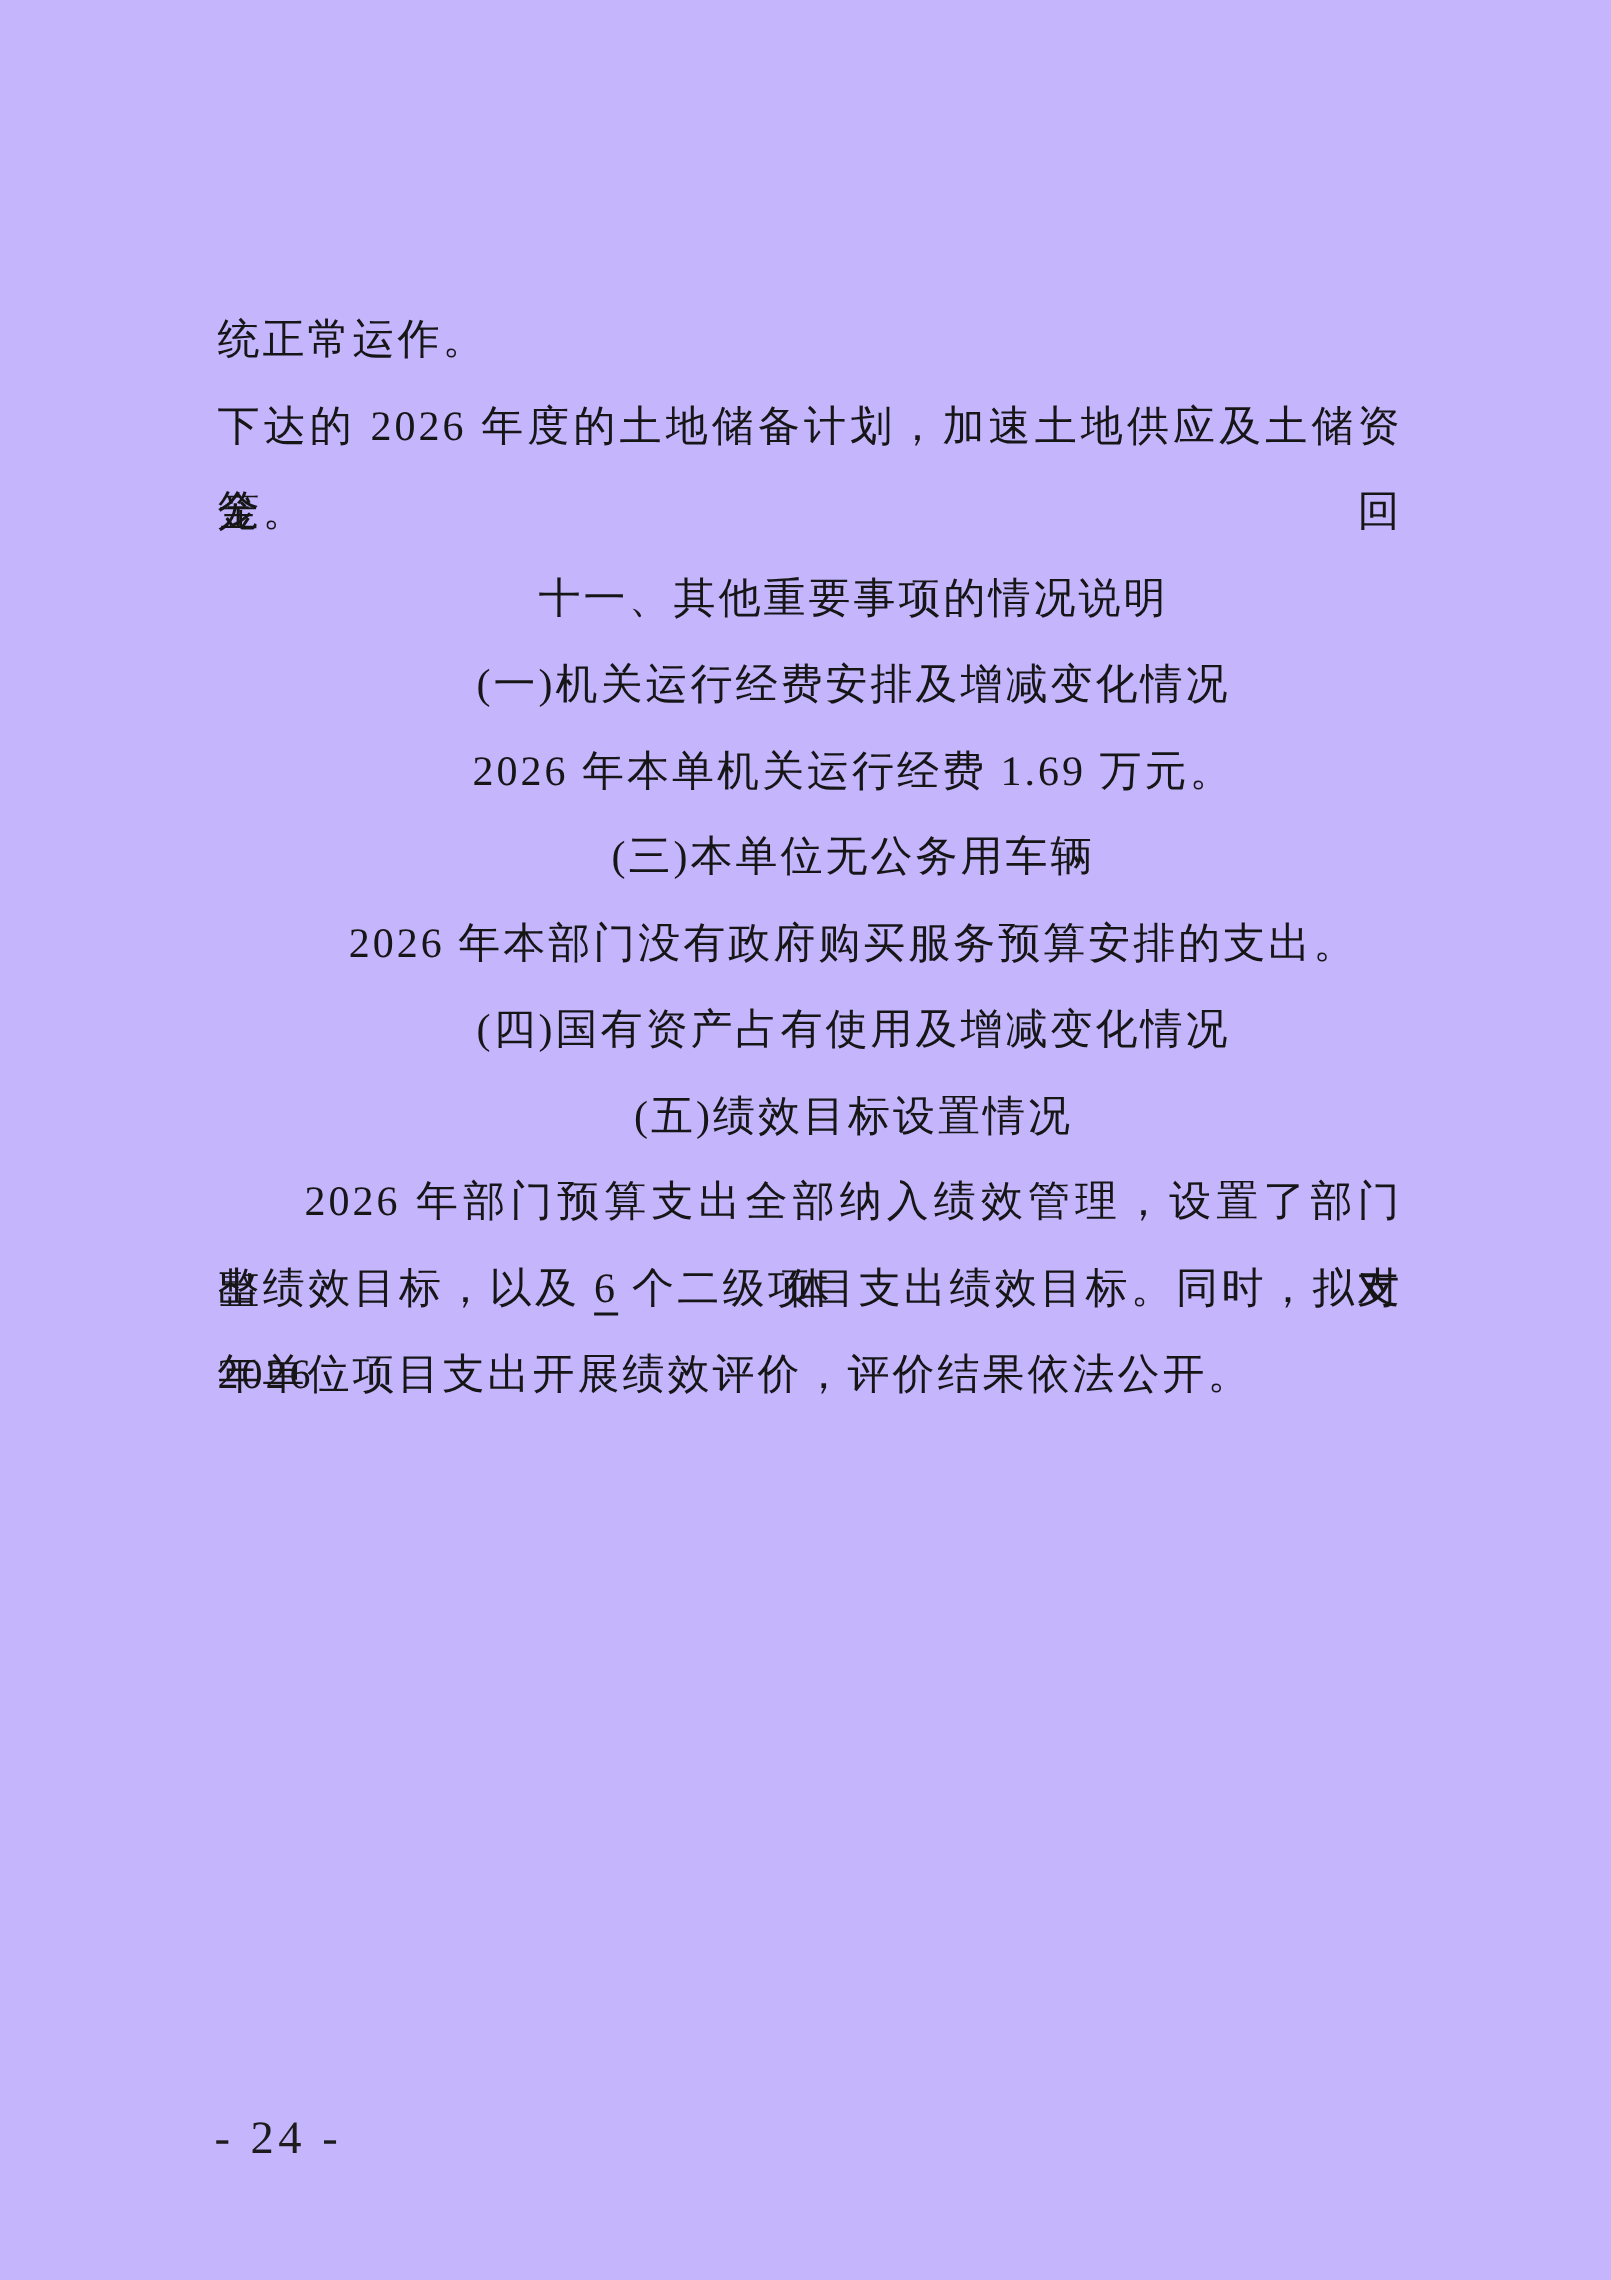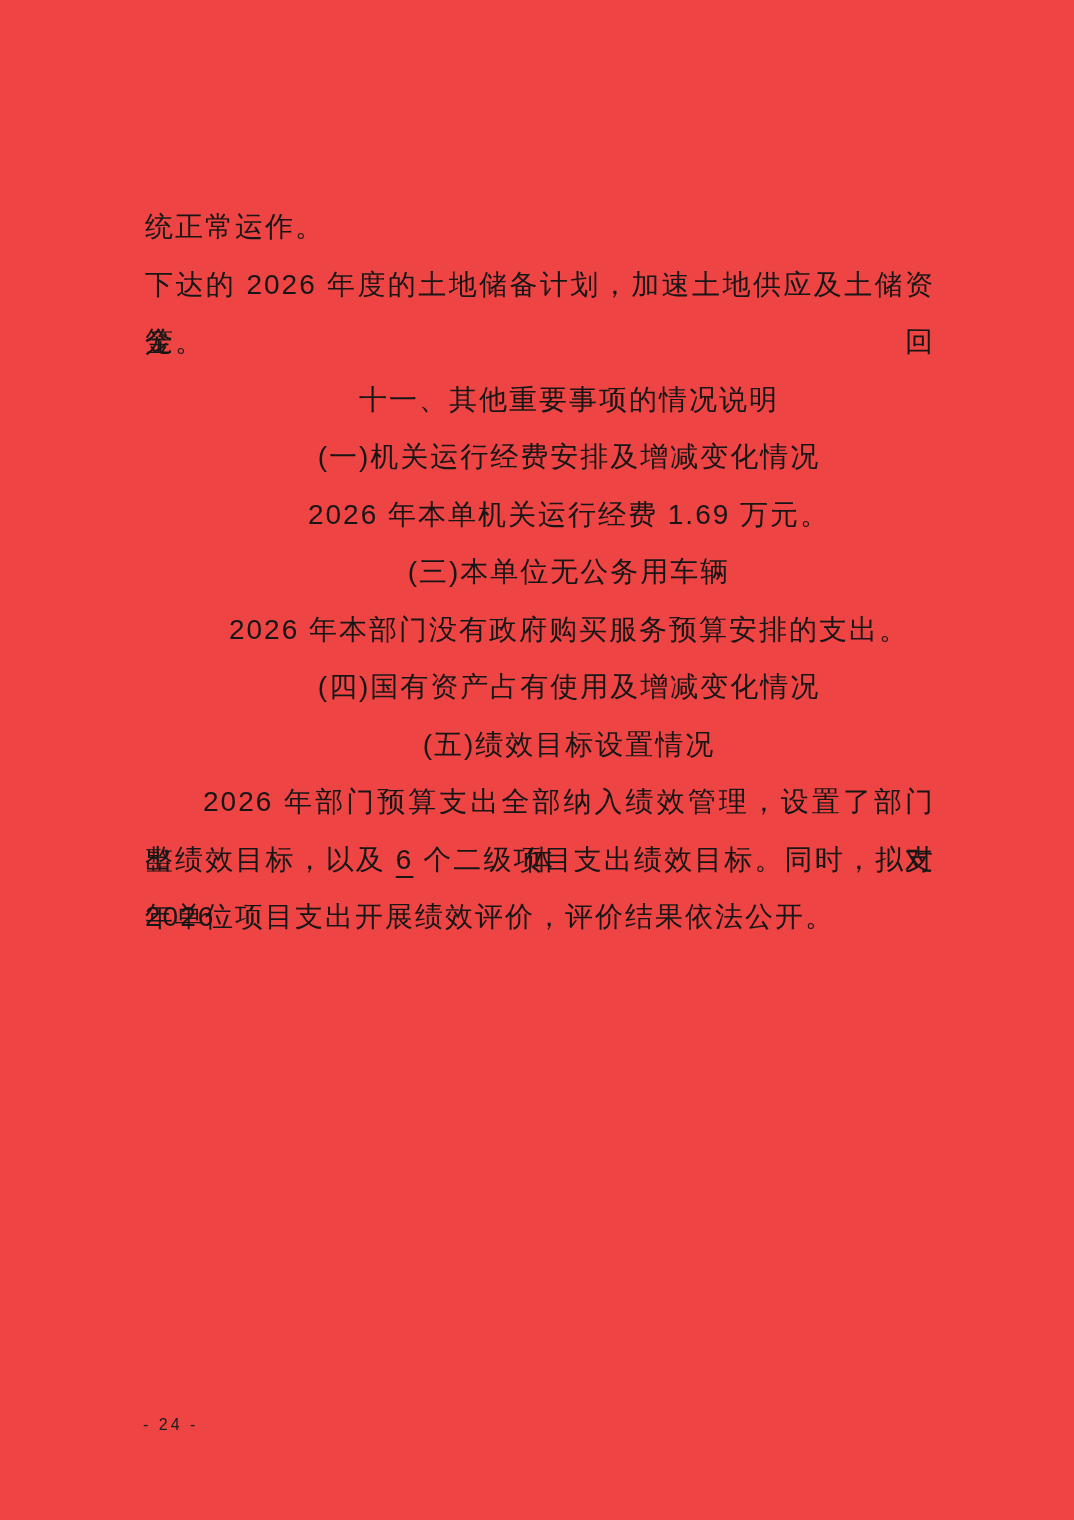--- a/index.html
+++ b/index.html
@@ -5,23 +5,23 @@
   html, body {
     margin: 0;
     padding: 0;
     background: #d8d8d8;
   }
   .page {
     position: relative;
     width: 1074px;
     height: 1520px;
     margin: 0 auto;
-    background: #ef4444;
+    background: #c4b5fd;
     overflow: hidden;
-    font-family: Liberation Sans, sans-serif;
+    font-family: Liberation Serif, serif;
     color: #161616;
   }
   .doc-body {
     position: absolute;
     left: 145px;
     top: 198px;
     width: 790px;
   }
   .line {
     height: 57.5px;
@@ -42,21 +42,21 @@
   }
   .u {
     text-decoration: underline;
     text-decoration-thickness: 2px;
     text-underline-offset: 7px;
   }
   .page-number {
     position: absolute;
     left: 143px;
     top: 1408px;
-    font-size: 16px;
+    font-size: 31px;
     line-height: 34px;
     letter-spacing: 3px;
     color: #1c1c1c;
   }
 </style>
 </head>
 <body>
 
 <div class="page">
   <div class="doc-body" id="doc-body">

